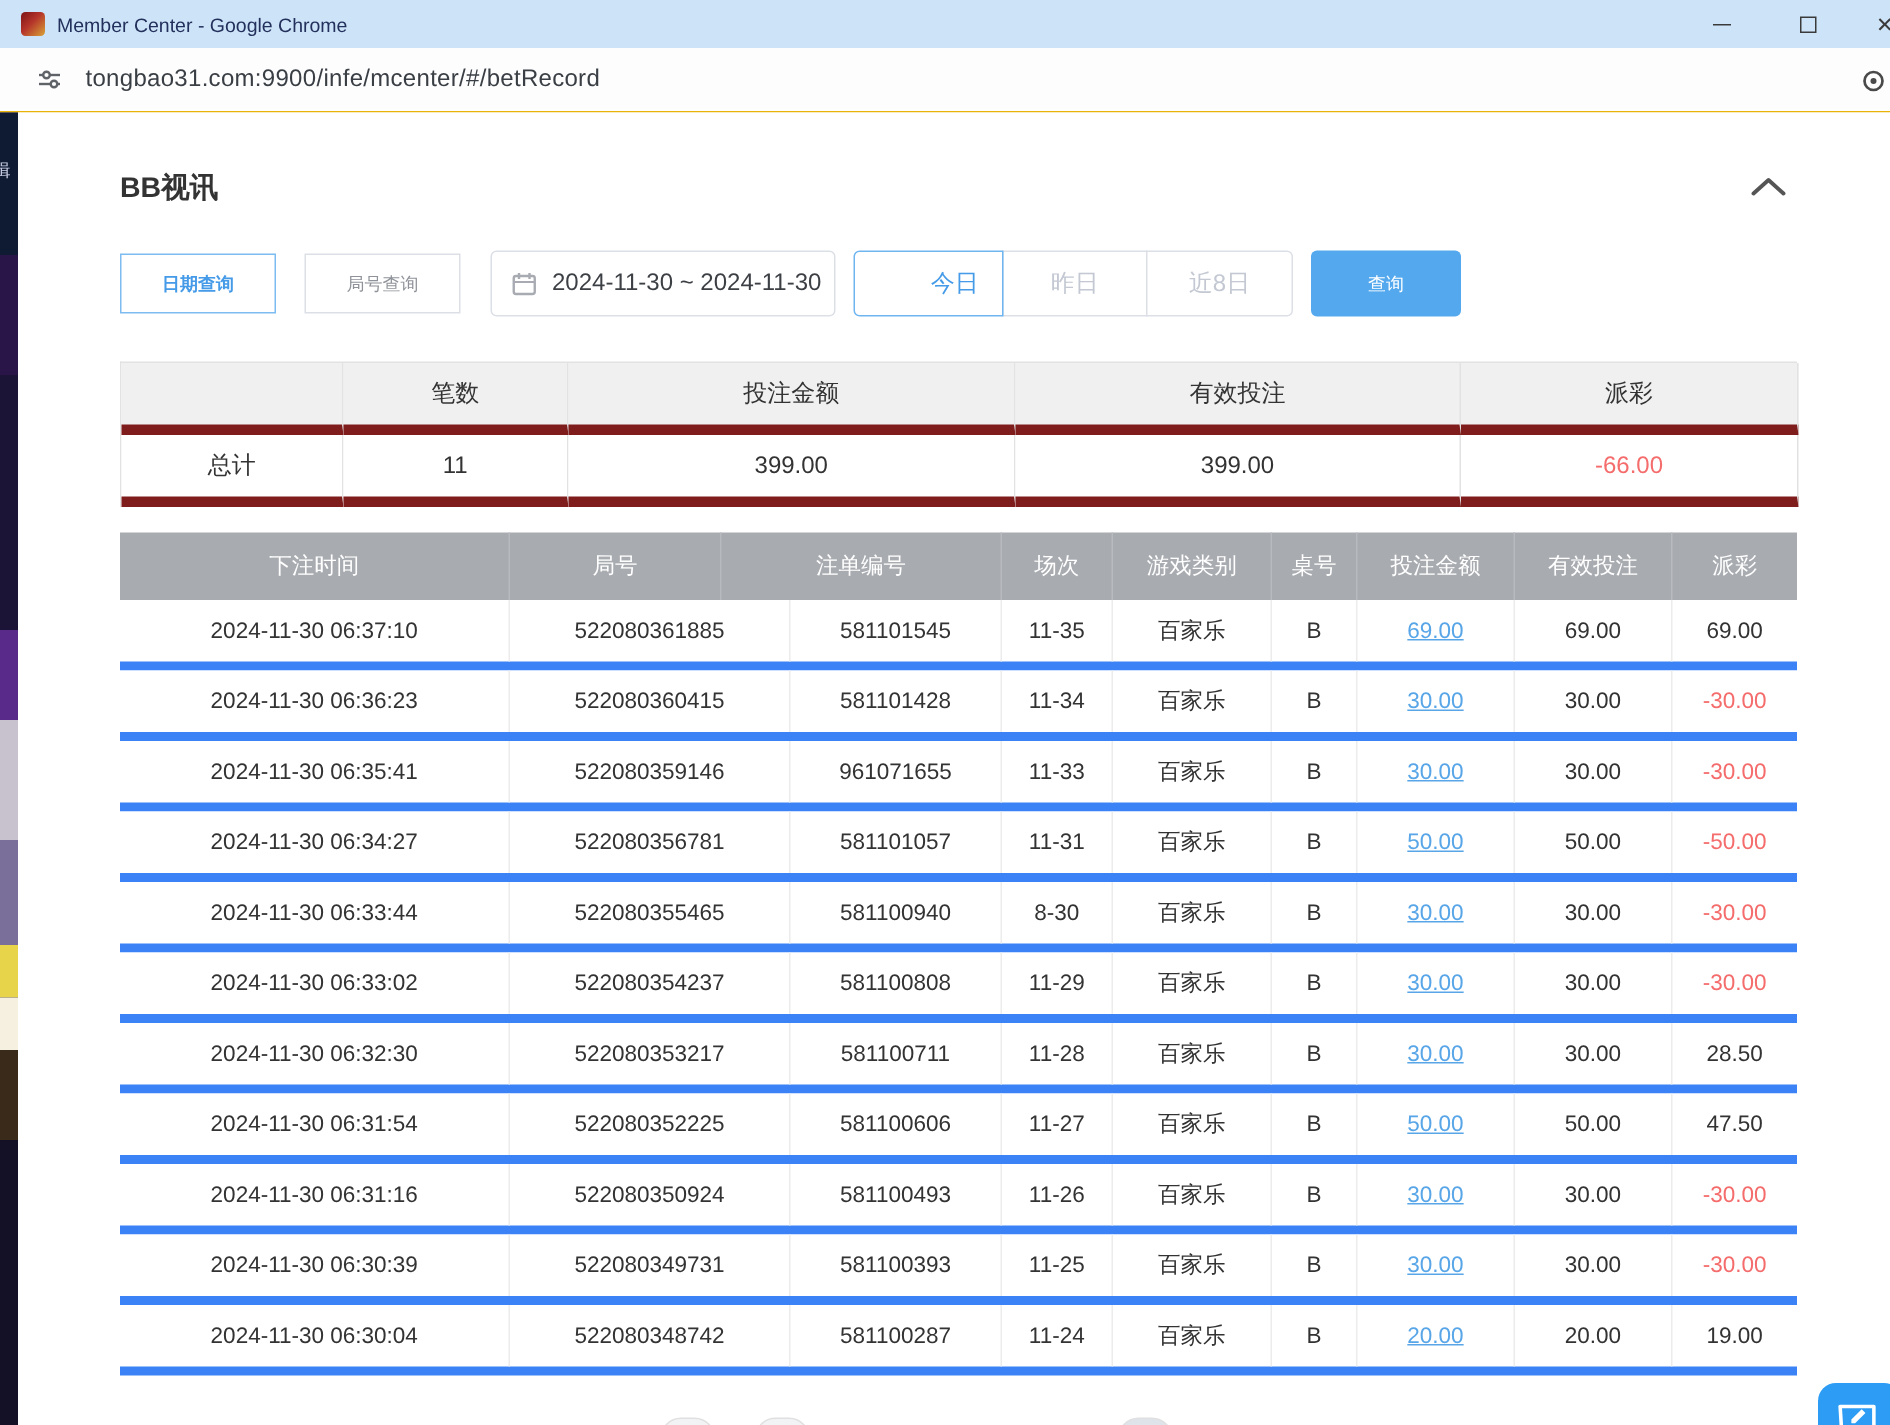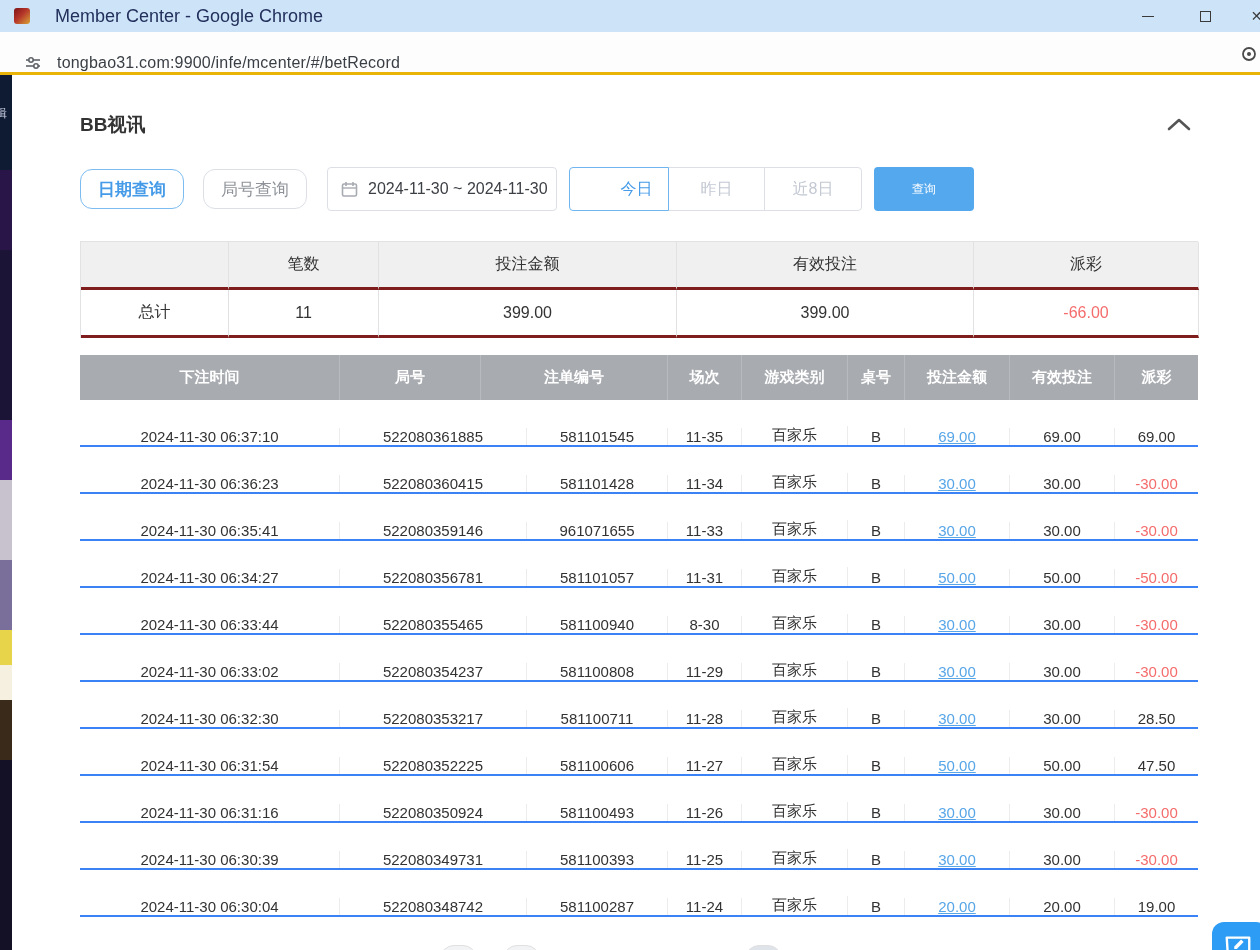--- a/index.html
+++ b/index.html
@@ -15,53 +15,53 @@
   .titlebar {
     position: absolute; top: 0; left: 0; width: 1260px; height: 32px;
     background: #cde4f8;
     display: flex; align-items: center;
   }
   .favicon {
     width: 16px; height: 16px; margin-left: 14px; border-radius: 3px;
     background: linear-gradient(135deg, #7c1417 0%, #b5352a 45%, #d9a437 100%);
     flex: 0 0 auto;
   }
-  .win-title { margin-left: 25px; font-size: 18px; color: #23305c; }
+  .win-title { margin-left: 8px; font-size: 13px; color: #23305c; }
   .win-btn { position: absolute; top: 0; height: 32px; display: flex; align-items: center; justify-content: center; cursor: default; }
   .btn-min { left: 1133px; width: 30px; }
   .btn-max { left: 1190px; width: 30px; }
   .btn-close { left: 1247px; width: 13px; overflow: hidden; }
   .glyph-min { width: 12px; height: 0; border-top: 1.6px solid #3a3a3a; display: block; }
   .glyph-max { width: 11px; height: 11px; border: 1.6px solid #3a3a3a; display: block; }
   .glyph-close { font-size: 14px; color: #3a3a3a; margin-left: 6px; }
 
   .urlbar {
     position: absolute; top: 32px; left: 0; width: 1260px; height: 43px;
-    background: #fdfdfd; border-bottom: 3px solid #eab308;
-    display: flex; align-items: flex-end;
+    background: #fdfdfd; border-bottom: 1px solid #eab308;
+    display: flex; align-items: center;
   }
   .tune-icon { margin-left: 24px; flex: 0 0 auto; display: flex; }
   .url-text { margin-left: 15px; font-size: 16px; color: #3a3f45; letter-spacing: 0.2px; }
   .urlbar-right-icon { position: absolute; right: 3px; top: 14px; }
 
   
   .bg-strip { position: absolute; top: 75px; left: 0; width: 12px; height: 875px; background: #141026; overflow: hidden; }
   .bg-seg { width: 12px; }
   .bg-strip .edge-char { position: absolute; top: 30px; left: -5px; color: #cfd3e8; font-size: 12px; }
 
   
   .page { position: absolute; top: 75px; left: 12px; width: 1248px; height: 875px; background: #fff; }
 
   .section-title { position: absolute; left: 68px; top: 37px; font-size: 19px; font-weight: bold; color: #333; }
   .collapse-chevron { position: absolute; left: 1154px; top: 42px; width: 26px; height: 16px; cursor: pointer; }
 
   .filter-row { position: absolute; left: 68px; top: 92px; height: 44px; display: flex; align-items: center; }
   .qbtn {
-    width: 104px; height: 40px; border-radius: 12px; background: #fff;
-    font-size: 17px; cursor: pointer;
+    width: 104px; height: 40px; border-radius: 0; background: #fff;
+    font-size: 12px; cursor: pointer;
   }
   .qbtn-active { border: 1px solid #7cbcf0; color: #459be8; font-weight: bold; }
   .qbtn-plain { border: 1px solid #dcdfe6; color: #8f9399; margin-left: 19px; font-weight: normal; }
   .date-box {
     margin-left: 20px; width: 230px; height: 44px; border: 1px solid #dcdfe6; border-radius: 4px;
     background: #fff; display: flex; align-items: center; cursor: pointer;
   }
   .cal-icon { margin-left: 13px; display: flex; }
   .date-text { margin-left: 10px; font-size: 16px; color: #3c3f44; }
   .seg-group { margin-left: 12px; display: flex; height: 44px; }
@@ -82,37 +82,37 @@
 
   
   .sum-table {
     position: absolute; left: 68px; top: 166px; width: 1118px;
     display: grid; grid-template-columns: 148px 150px 298px 297px 225px;
     grid-auto-rows: 48px;
     border-top: 1px solid #e2e2e2; border-left: 1px solid #e2e2e2;
     font-size: 16px;
   }
   .sum-cell {
-    border-right: 1px solid #e2e2e2; border-bottom: 3px solid #7f1d1d;
+    border-right: 1px solid #e2e2e2; border-bottom: 7px solid #7f1d1d;
     display: flex; align-items: center; justify-content: center; background: #fff; color: #333;
   }
   .sum-head { background: #f0f0f0; }
   .neg { color: #f56c6c !important; }
 
   
   .dtable { position: absolute; left: 68px; top: 280px; width: 1118px; }
   .dhead { display: flex; height: 45px; background: #a8abb0; }
   .dhcell {
     display: flex; align-items: center; justify-content: center;
-    color: #fff; font-size: 15px; font-weight: bold;
+    color: #fff; font-size: 15px; font-weight: normal;
     border-right: 1px solid #b7babf;
     text-align: center;
   }
   .dhcell:last-child { border-right: none; }
-  .trow { display: flex; height: 47px; border-bottom: 2px solid #3b82f6; background: #fff; align-items: flex-end; }
+  .trow { display: flex; height: 47px; border-bottom: 6px solid #3b82f6; background: #fff; }
   .tcell {
     display: flex; align-items: center; justify-content: center;
     font-size: 15px; color: #333; border-right: 1px solid #ececec;
   }
   .tcell:last-child { border-right: none; }
   .c0 { width: 260px; } .c1 { width: 187px; } .c2 { width: 141px; }
   .c3 { width: 74px; }  .c4 { width: 106px; } .c5 { width: 57px; }
   .c6 { width: 105px; } .c7 { width: 105px; } .c8 { width: 83px; }
   .cell-link { color: #58a6e8; text-decoration: underline; cursor: pointer; }
 

